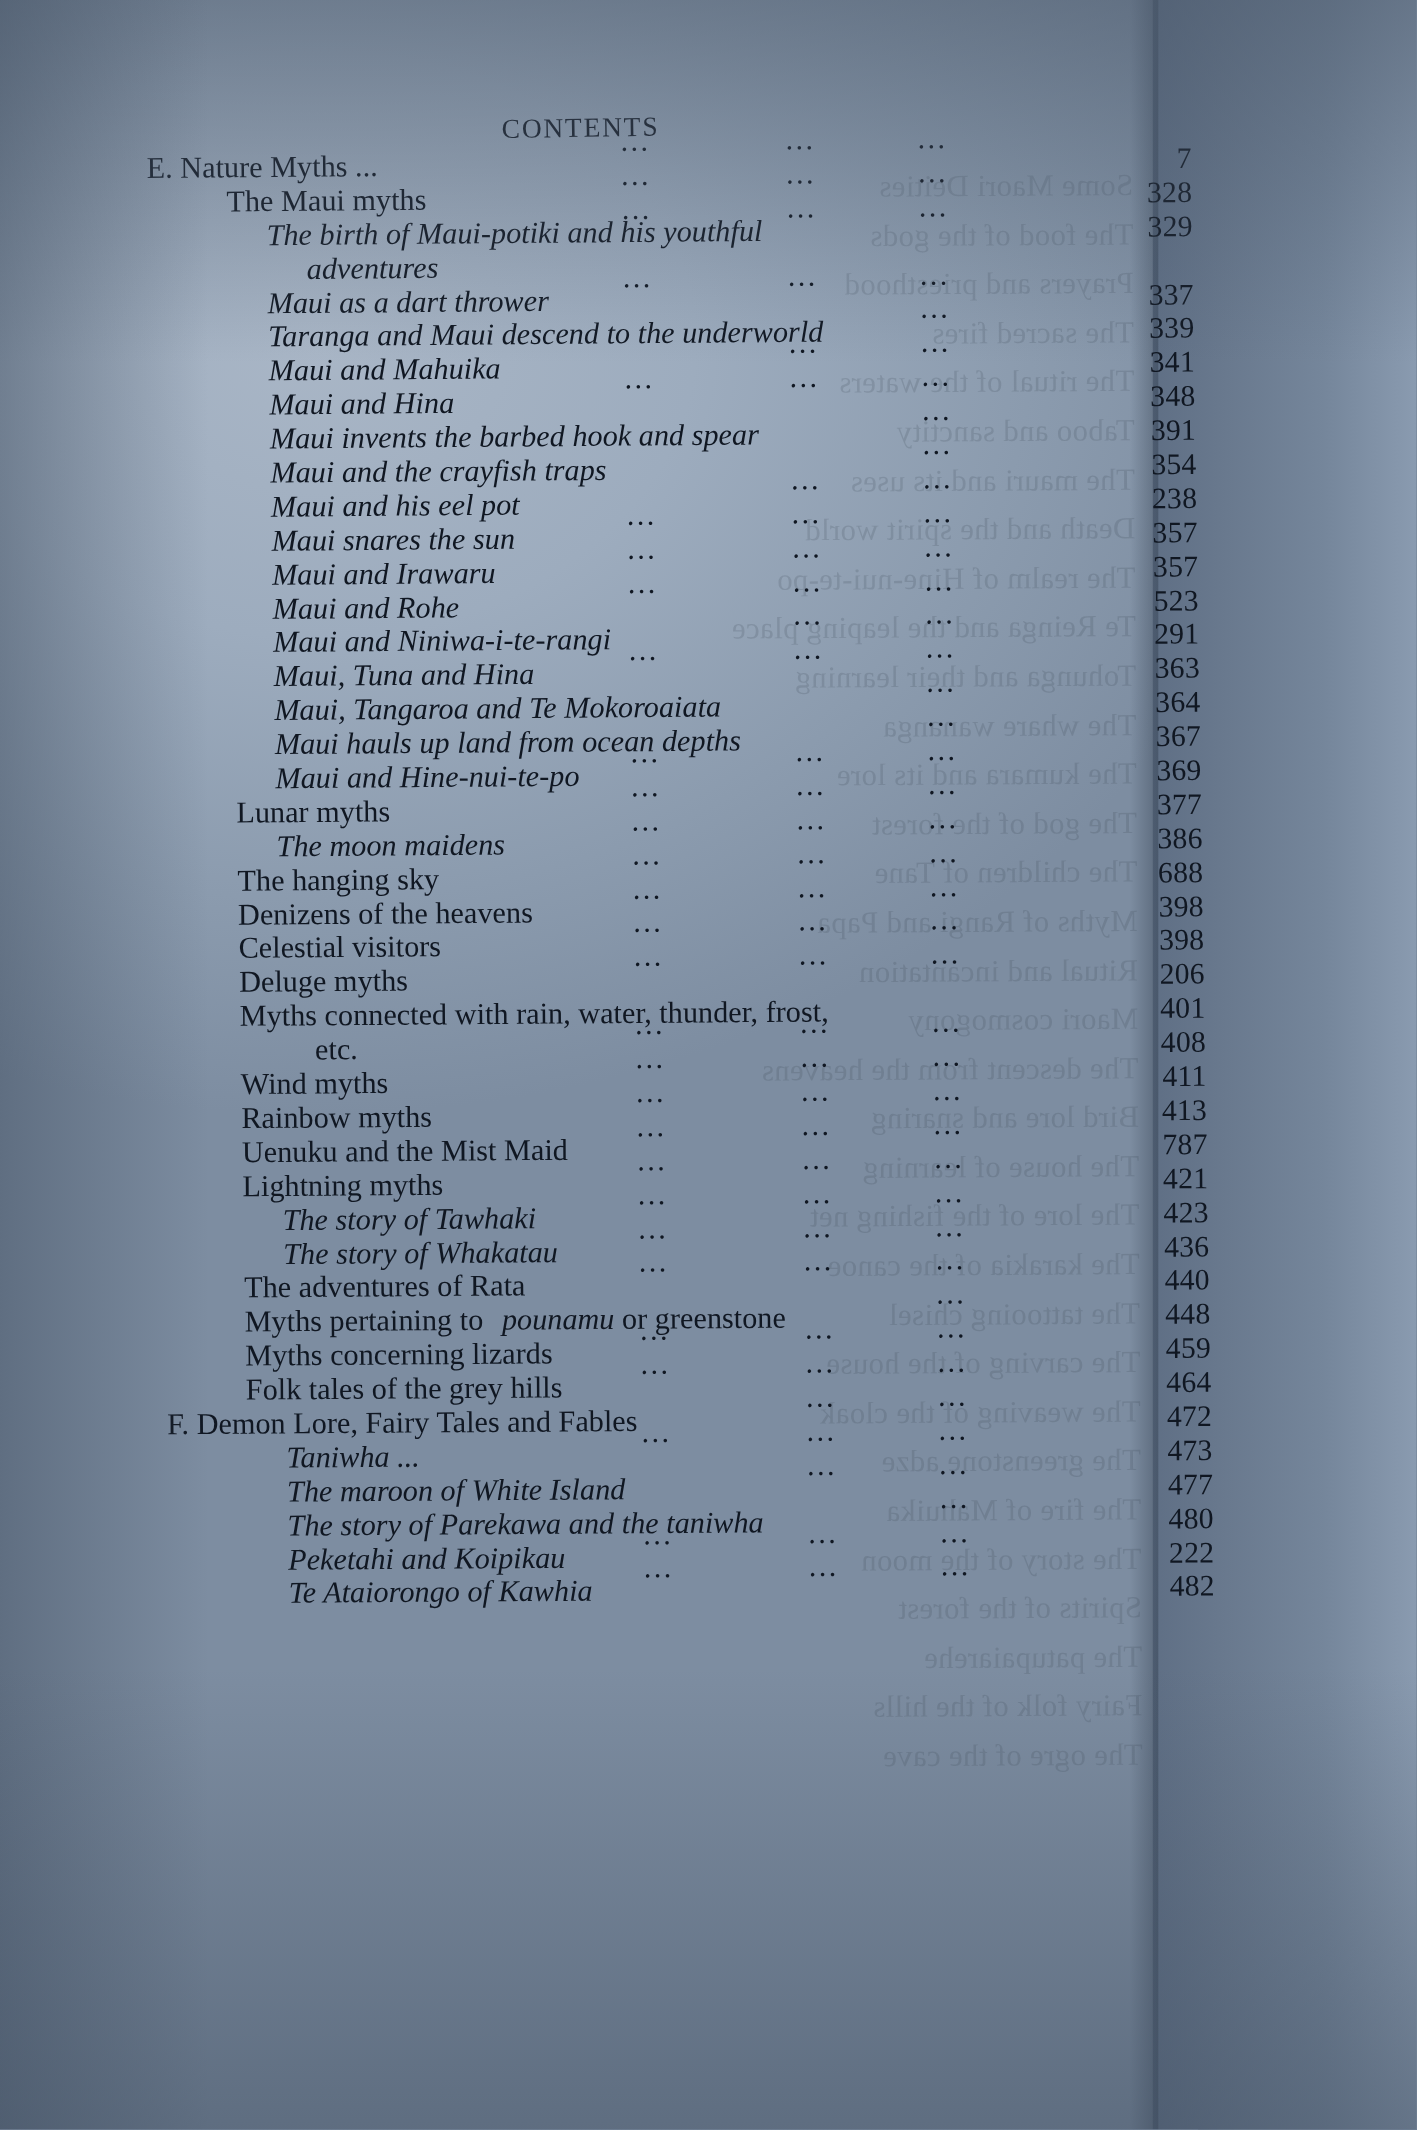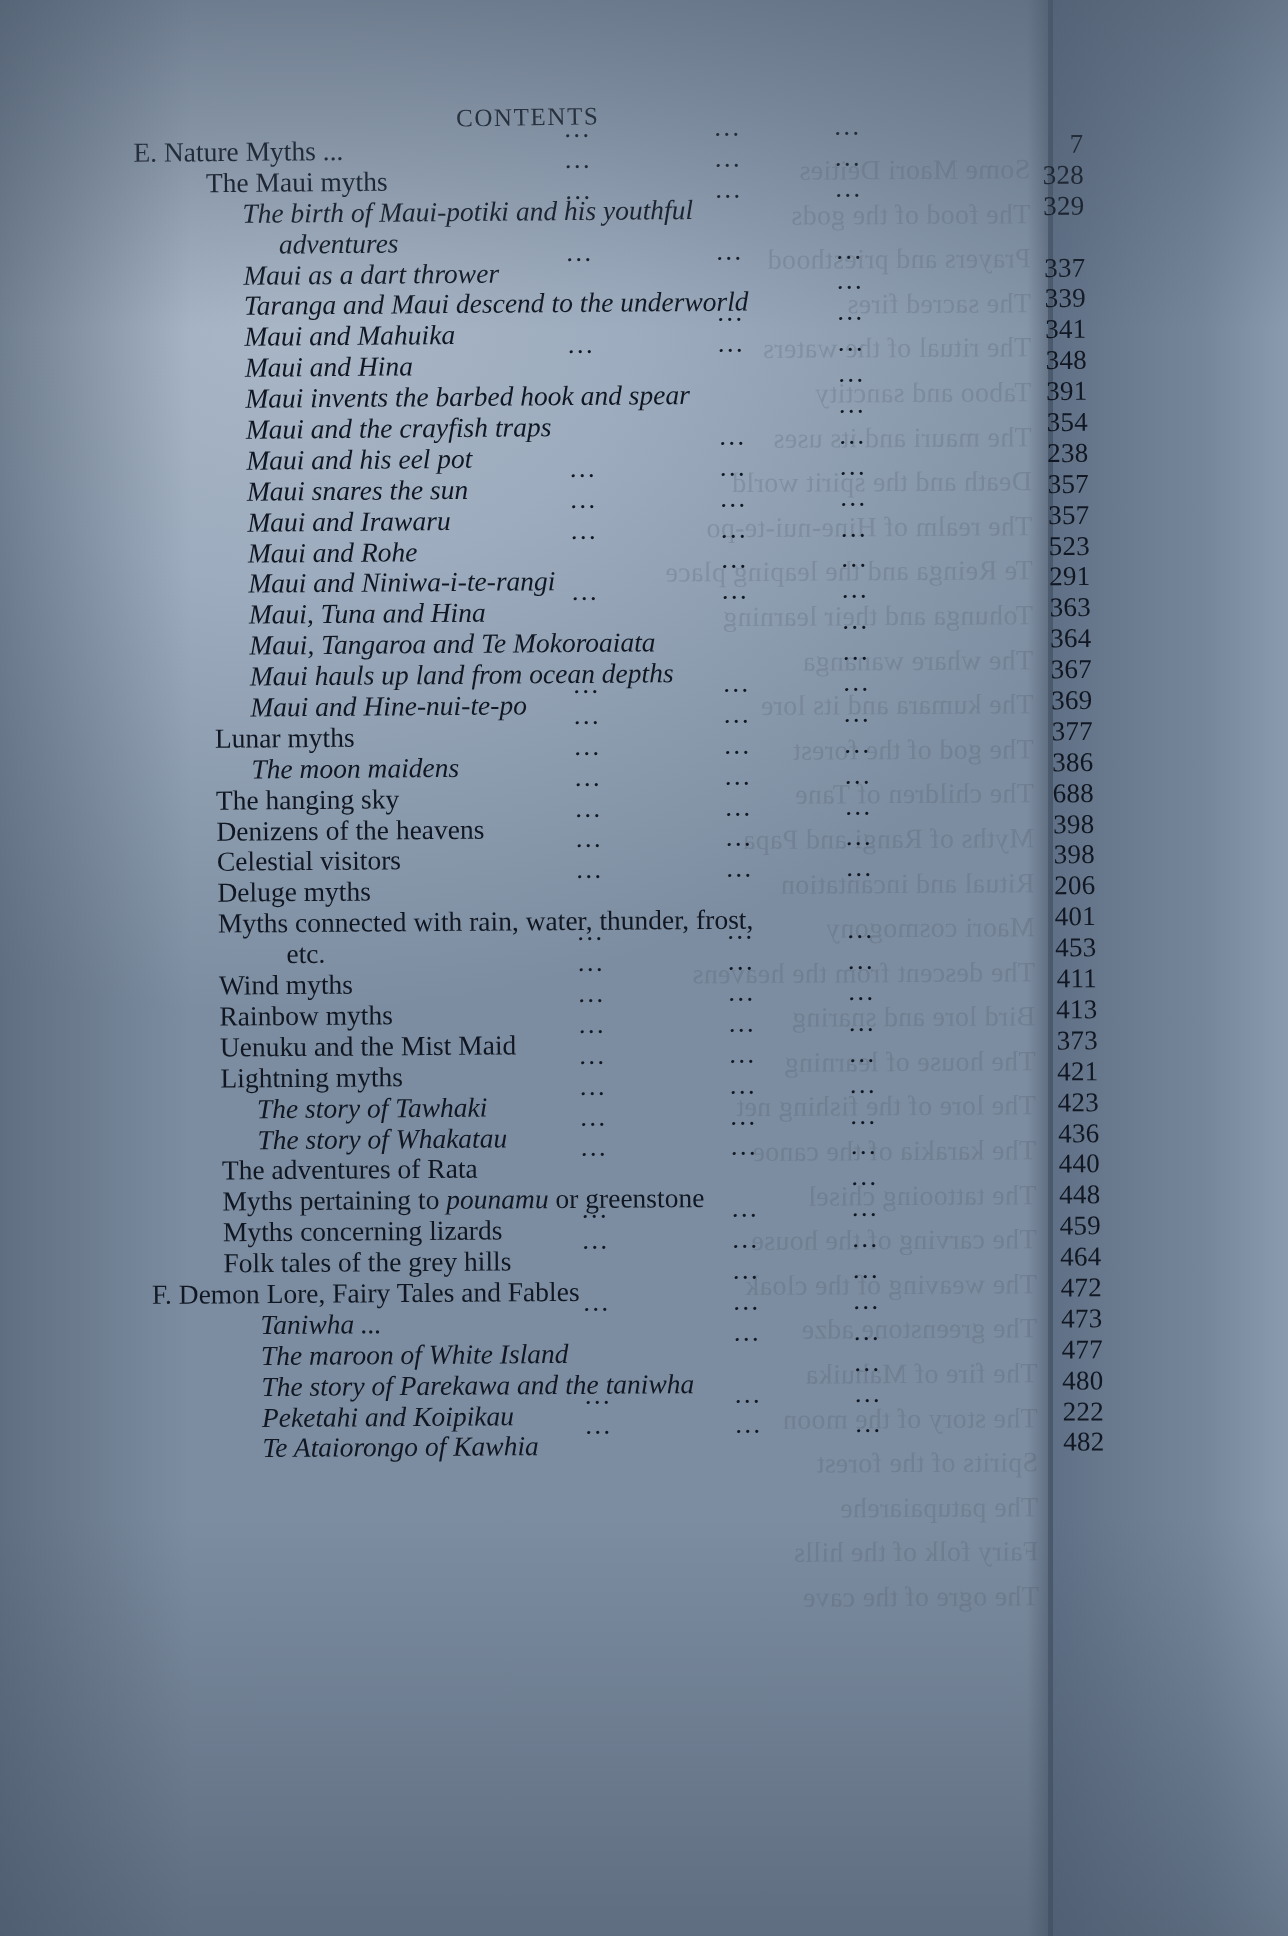--- a/index.html
+++ b/index.html
@@ -139,21 +139,21 @@
     color: #101722;
     letter-spacing: 3px;
   }
 
   .lvl0 .label { left: 0px; font-weight: 400; }
   .lvl1 .label { left: 72px; }
   .lvl2 .label { left: 108px; font-style: italic; }
   .lvl3 .label { left: 108px; font-style: italic; }
   .cont .label { left: 140px; }
 
-  .italic { font-style: italic; }
+  .italic { font-style: italic; margin-left: 10px; }
   .just {
     position: absolute;
     left: 108px;
     top: 0;
     width: 710px;
     font-style: italic;
     white-space: normal;
     text-align: justify;
   }
   .just > span { display: inline-block; }
@@ -416,21 +416,21 @@
           <div class="label">Myths connected with rain, water, thunder, frost,</div>
           <div class="pageno">401</div>
         </div>
         <div class="row lvl1 cont" style="transform: translateX(6.05px) rotate(0.073deg);">
           <div class="leaders">
             <span style="left: 430px;">…</span>
             <span style="left: 580px;">…</span>
             <span style="left: 700px;">…</span>
           </div>
           <div class="label">etc.</div>
-          <div class="pageno">453</div>
+          <div class="pageno">408</div>
         </div>
         <div class="row lvl1" style="transform: translateX(6.28px) rotate(0.075deg);">
           <div class="leaders">
             <span style="left: 430px;">…</span>
             <span style="left: 580px;">…</span>
             <span style="left: 700px;">…</span>
           </div>
           <div class="label">Wind myths</div>
           <div class="pageno">411</div>
         </div>
@@ -443,21 +443,21 @@
           <div class="label">Rainbow myths</div>
           <div class="pageno">413</div>
         </div>
         <div class="row lvl1" style="transform: translateX(6.74px) rotate(0.081deg);">
           <div class="leaders">
             <span style="left: 430px;">…</span>
             <span style="left: 580px;">…</span>
             <span style="left: 700px;">…</span>
           </div>
           <div class="label">Uenuku and the Mist Maid</div>
-          <div class="pageno">373</div>
+          <div class="pageno">787</div>
         </div>
         <div class="row lvl1" style="transform: translateX(6.98px) rotate(0.084deg);">
           <div class="leaders">
             <span style="left: 430px;">…</span>
             <span style="left: 580px;">…</span>
             <span style="left: 700px;">…</span>
           </div>
           <div class="label">Lightning myths</div>
           <div class="pageno">421</div>
         </div>

